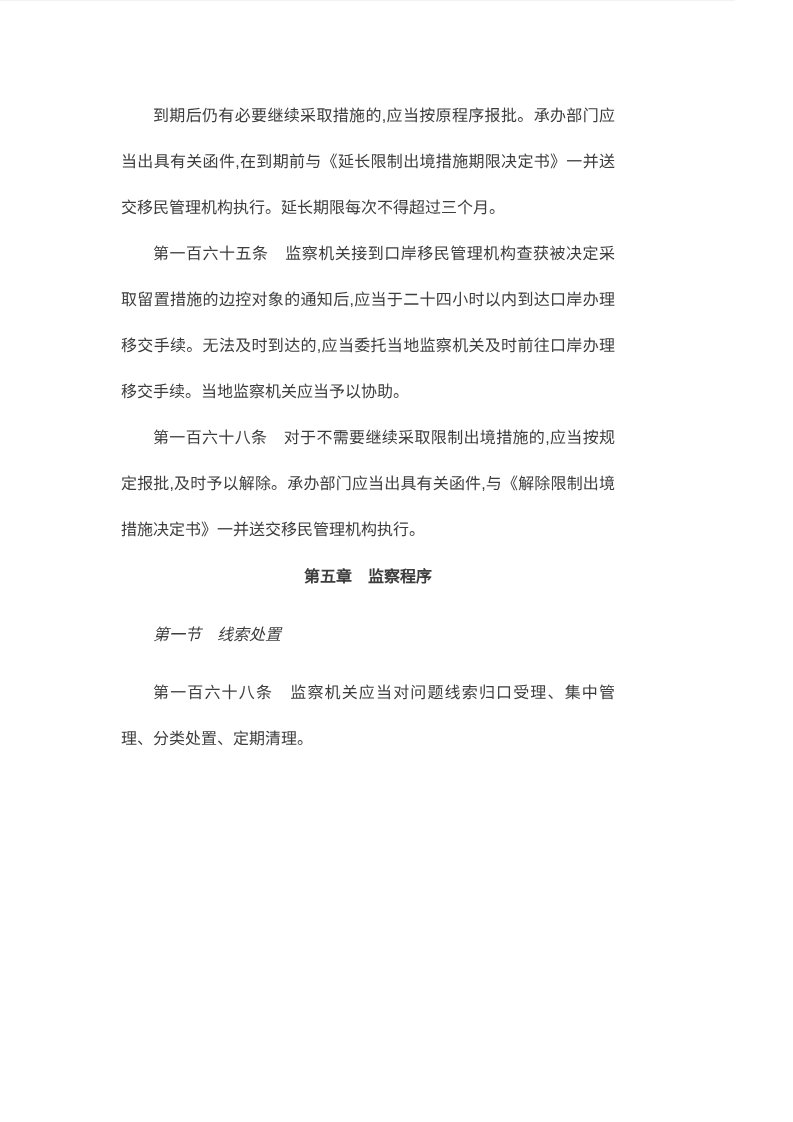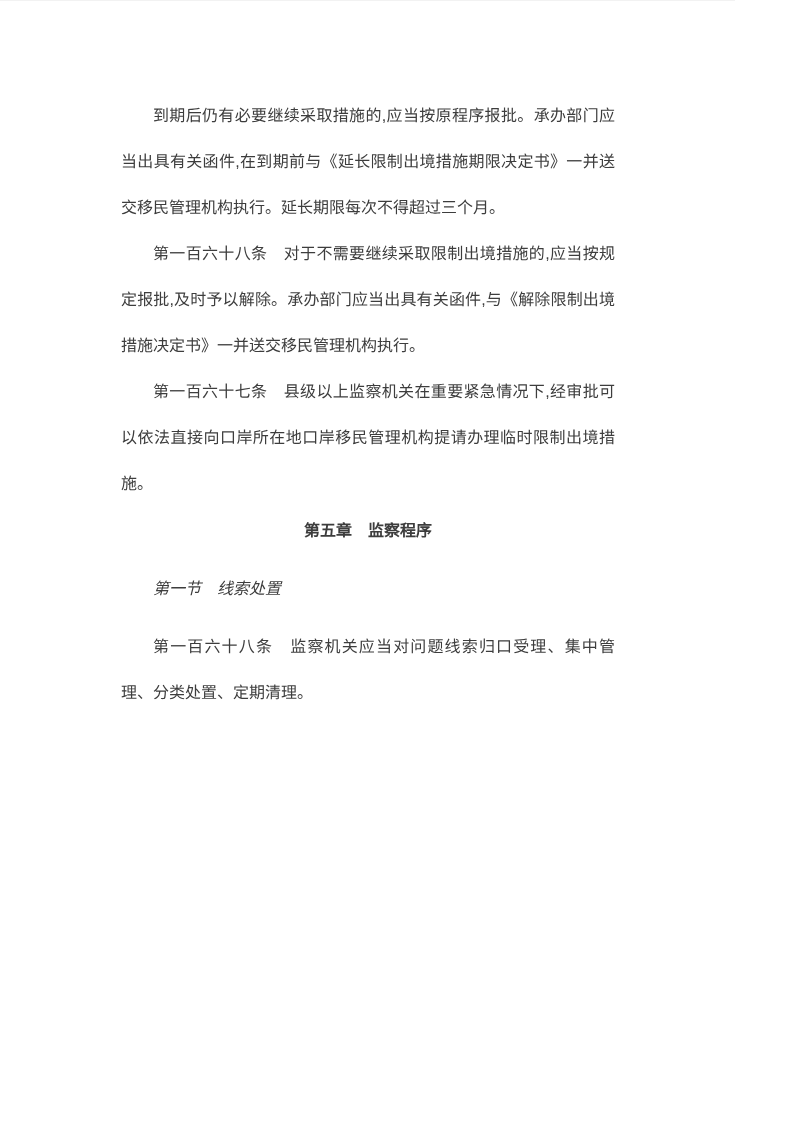--- a/index.html
+++ b/index.html
@@ -43,24 +43,24 @@
     text-indent: 2em;
     font-style: italic;
   }
 </style>
 </head>
 <body>
 
 <div class="page">
   <p class="para">到期后仍有必要继续采取措施的,应当按原程序报批。承办部门应当出具有关函件,在到期前与《延长限制出境措施期限决定书》一并送交移民管理机构执行。延长期限每次不得超过三个月。</p>
 
+  <p class="para">第一百六十五条　监察机关接到口岸移民管理机构查获被决定采取留置措施的边控对象的通知后,应当于二十四小时以内到达口岸办理移交手续。无法及时到达的,应当委托当地监察机关及时前往口岸办理移交手续。当地监察机关应当予以协助。</p>
 
   <p class="para">第一百六十八条　对于不需要继续采取限制出境措施的,应当按规定报批,及时予以解除。承办部门应当出具有关函件,与《解除限制出境措施决定书》一并送交移民管理机构执行。</p>
 
-  <p class="para">第一百六十七条　县级以上监察机关在重要紧急情况下,经审批可以依法直接向口岸所在地口岸移民管理机构提请办理临时限制出境措施。</p>
 
   <p class="chapter-heading">第五章　监察程序</p>
 
   <p class="section-heading">第一节　线索处置</p>
 
   <p class="para">第一百六十八条　监察机关应当对问题线索归口受理、集中管理、分类处置、定期清理。</p>
 
 </div>
 
 </body></html>

